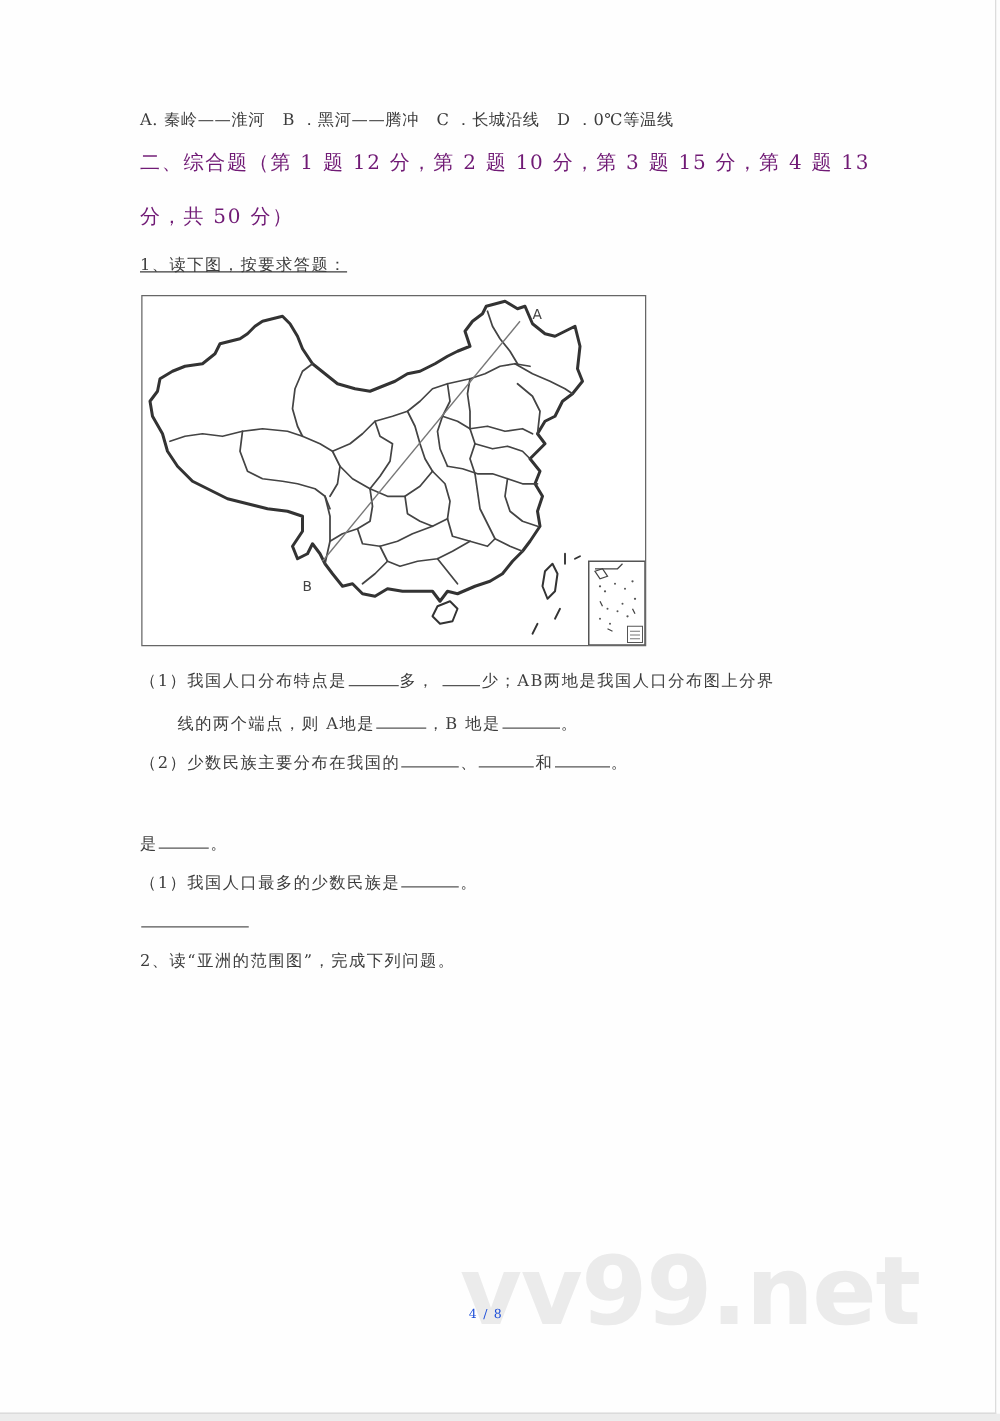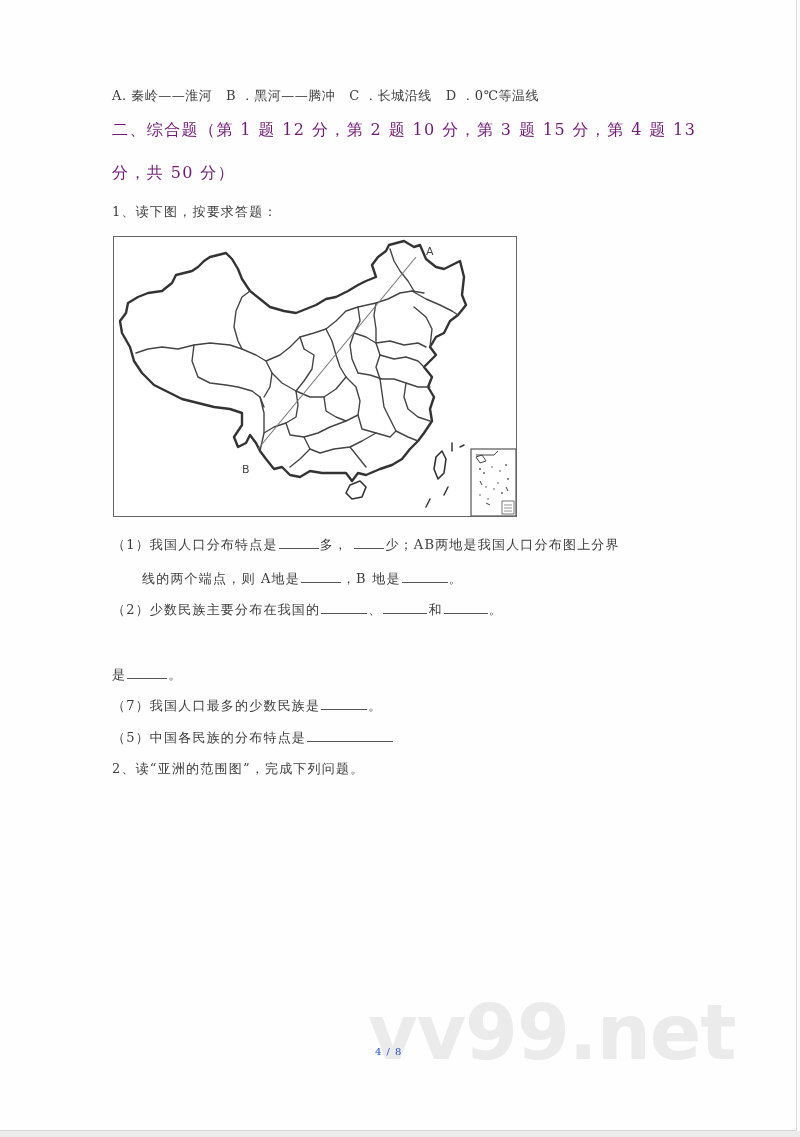--- a/index.html
+++ b/index.html
@@ -43,21 +43,21 @@
   <div class="line" style="top:87px;">
     <span>A. 秦岭——淮河</span>&nbsp;&nbsp;
     <span>B ．黑河——腾冲</span>&nbsp;&nbsp;
     <span>C ．长城沿线</span>&nbsp;&nbsp;
     <span>D ．0℃等温线</span>
   </div>
 
   <div class="line big" style="top:120px;">二、综合题（第 1 题 12 分，第 2 题 10 分，第 3 题 15 分，第 4 题 13</div>
   <div class="line big" style="top:163px;">分，共 50 分）</div>
 
-  <div class="line sub" style="top:203px;">1、读下图，按要求答题：</div>
+  <div class="line sub" style="top:203px;text-decoration:underline;">1、读下图，按要求答题：</div>
 
   <div class="map-frame">
     <svg width="402" height="279" viewBox="0 0 402 279">
       <g fill="none" stroke="#333" stroke-linejoin="round" stroke-linecap="round">
 
         <path stroke-width="2.4" d="
           M 275 8 L 290 4 L 300 10 L 306 8 L 312 22 L 322 30 L 330 32 L 342 26 L 346 24 L 350 40 L 348 58
           L 352 68 L 344 78 L 336 84 L 330 96 L 322 100 L 316 110 L 322 118 L 316 124 L 310 130
           L 318 140 L 314 150 L 320 160 L 316 172 L 318 184 L 310 196 L 304 204 L 296 212 L 288 222
           L 278 228 L 266 232 L 252 238 L 244 236 L 238 244 L 232 236 L 222 236 L 208 236 L 196 234
@@ -144,23 +144,23 @@
   <div class="line sub" style="top:568px;margin-left:30px;">
     <span>线的两个端点，则 A地是</span><span class="blank" style="width:40px"></span><span>，B 地是</span><span class="blank" style="width:46px"></span><span>。</span>
   </div>
   <div class="line sub" style="top:599px;">
     <span>（2）少数民族主要分布在我国的</span><span class="blank" style="width:46px"></span><span>、</span><span class="blank" style="width:44px"></span><span>和</span><span class="blank" style="width:44px"></span><span>。</span>
   </div>
   <div class="line sub" style="top:664px;">
     <span>是</span><span class="blank" style="width:40px"></span><span>。</span>
   </div>
   <div class="line sub" style="top:695px;">
-    <span>（7）我国人口最多的少数民族是</span><span class="blank" style="width:46px"></span><span>。</span>
+    <span>（1）我国人口最多的少数民族是</span><span class="blank" style="width:46px"></span><span>。</span>
   </div>
   <div class="line sub" style="top:727px;">
-    <span>（5）中国各民族的分布特点是</span><span class="blank" style="width:86px"></span>
+    <span class="blank" style="width:86px"></span>
   </div>
   <div class="line sub" style="top:760px;">2、读“亚洲的范围图”，完成下列问题。</div>
 
   <div class="watermark">vv99.net</div>
   <div class="page-number">4 / 8</div>
 </div>
 <div class="bottom-strip"></div>
 
 </body></html>

